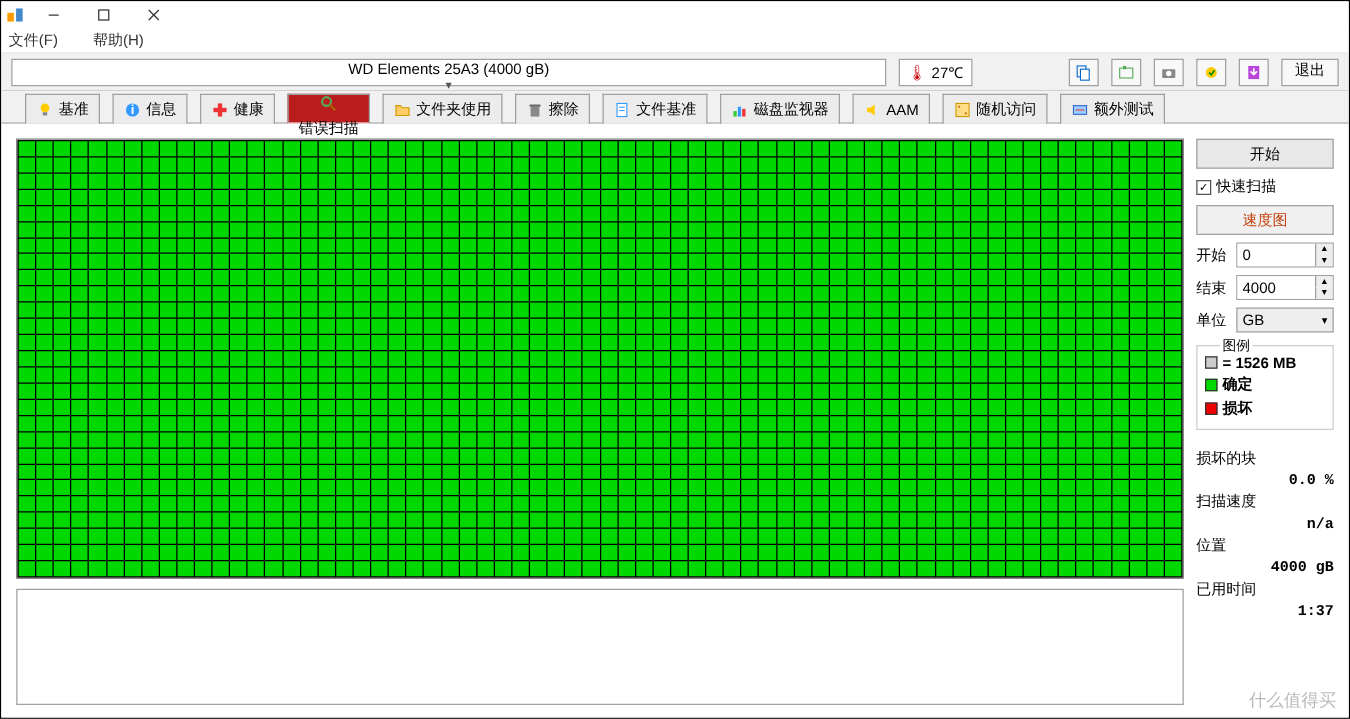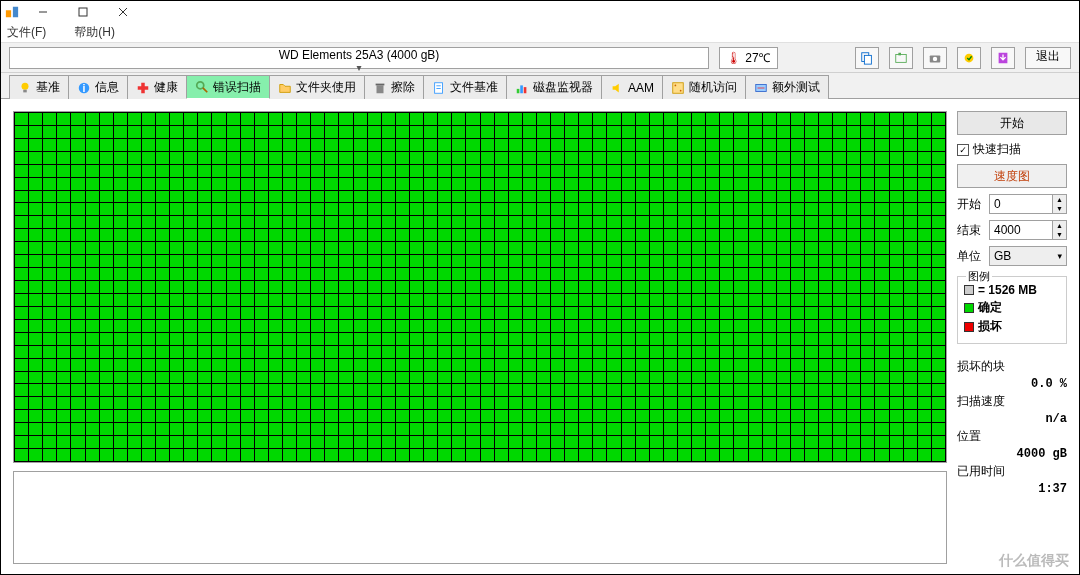--- a/index.html
+++ b/index.html
@@ -15,47 +15,47 @@
     .toolbar-row { height: 30px; display: flex; align-items: center; padding: 4px 8px; gap: 10px; background: #f1f1f1; border-bottom: 1px solid #d0d0d0; }
     .drive-select { width: 700px; height: 22px; border: 1px solid #a0a0a0; background: #fff; padding: 0 4px; display: flex; align-items: center; justify-content: space-between; font-family: "SimSun", monospace; flex-direction: column; }
     .drive-select .chev { font-size: 10px; color: #555; }
     .temp-box { height: 22px; border: 1px solid #a0a0a0; background: #fff; display: flex; align-items: center; padding: 0 6px; gap: 4px; }
     .temp-box .thermo { color: #c00; }
     .tbtn { width: 24px; height: 22px; border: 1px solid #a0a0a0; background: #f8f8f8; display: flex; align-items: center; justify-content: center; }
     .tbtn svg { width: 14px; height: 14px; }
     .exit-btn { height: 22px; border: 1px solid #a0a0a0; background: #f8f8f8; padding: 0 10px; display: flex; align-items: flex-start; }
     .spacer { flex: 1; }
     .tabs { height: 26px; display: flex; align-items: flex-end; padding: 0 8px; background: #f1f1f1; border-bottom: 1px solid #a0a0a0; }
-    .tab { height: 24px; display: flex; align-items: center; gap: 4px; padding: 0 8px; border: 1px solid #a0a0a0; border-bottom: none; background: #ececec; margin-right: -1px; position: relative; top: 1px; }
-    .tab.active { background: #86efac; border-bottom: 1px solid #fff; z-index: 2; }
+    .tab { height: 24px; display: flex; align-items: center; gap: 4px; padding: 0 8px; border: 1px solid #a0a0a0; border-bottom: none; background: #ececec; margin-right: -1px; position: relative; top: 1px; margin-left: 11px; }
+    .tab.active { background: #b91c1c; border-bottom: 1px solid #fff; z-index: 2; flex-direction: column; }
     .tab .ticon { width: 14px; height: 14px; display: flex; align-items: center; justify-content: center; }
     .content { display: flex; height: calc(575px - 22px - 20px - 30px - 26px); padding: 12px; gap: 10px; background: #fff; }
     .left { flex: 1; display: flex; flex-direction: column; gap: 8px; }
     .grid-area { border: 1px solid #a0a0a0; height: 352px; display: grid; grid-template-columns: repeat(66, 1fr); grid-template-rows: repeat(27, 1fr); background: #000; gap: 1px; padding: 1px; }
     .cell { background: #00d800; }
     .bottom-box { border: 1px solid #a0a0a0; flex: 1; }
     .right { width: 110px; display: flex; flex-direction: column; gap: 6px; }
     .btn-w { height: 24px; border: 1px solid #a0a0a0; background: #e8e8e8; display: flex; align-items: center; justify-content: center; }
     .btn-disabled { color: #c2410c; background: #f0f0f0; }
     .chk-row { display: flex; align-items: center; gap: 4px; }
     .chk { width: 12px; height: 12px; border: 1px solid #555; display: flex; align-items: center; justify-content: center; font-size: 9px; }
     .field-row { display: flex; align-items: center; gap: 4px; }
     .field-row .lbl { width: 28px; }
     .spinbox { flex: 1; height: 20px; border: 1px solid #a0a0a0; display: flex; align-items: center; }
     .spinbox input { width: 100%; border: none; padding: 0 4px; height: 100%; font-size: 12px; }
     .spinbox .spins { display: flex; flex-direction: column; }
     .spinbox .spins div { width: 14px; height: 9px; border-left: 1px solid #a0a0a0; font-size: 7px; text-align: center; line-height: 9px; background: #eee; }
     .combo { flex: 1; height: 20px; border: 1px solid #a0a0a0; display: flex; align-items: center; padding: 0 4px; justify-content: space-between; background: #eee; }
     .group { border: 1px solid #ccc; padding: 4px 6px 6px; position: relative; margin-top: 4px; }
-    .group .gtitle { position: absolute; top: -8px; left: 8px; background: #fff; padding: 0 2px; font-size: 11px; }
+    .group .gtitle { position: absolute; top: -8px; left: 18px; background: #fff; padding: 0 2px; font-size: 11px; }
     .legend-row { display: flex; align-items: center; gap: 4px; margin: 2px 0; font-size: 11px; font-weight: bold; }
     .sq { width: 10px; height: 10px; border: 1px solid #333; }
     .stat-row { margin: 2px 0; font-size: 12px; }
     .stat-val { text-align: right; font-family: "Courier New", monospace; font-weight: bold; }
-    .watermark { position: absolute; right: 10px; bottom: 4px; font-size: 14px; color: #bbb; font-weight: bold; }
+    .watermark { position: absolute; right: 10px; bottom: 4px; font-size: 14px; color: #bbb; font-weight: normal; }
   </style>
 </head>
 <body>
 
 <div class="titlebar">
   <span class="icon">
     <svg viewBox="0 0 16 16">
         <rect x="1" y="6" width="6" height="8" fill="#f90"></rect>
         <rect x="9" y="2" width="6" height="12" fill="#48c"></rect>
       </svg>

